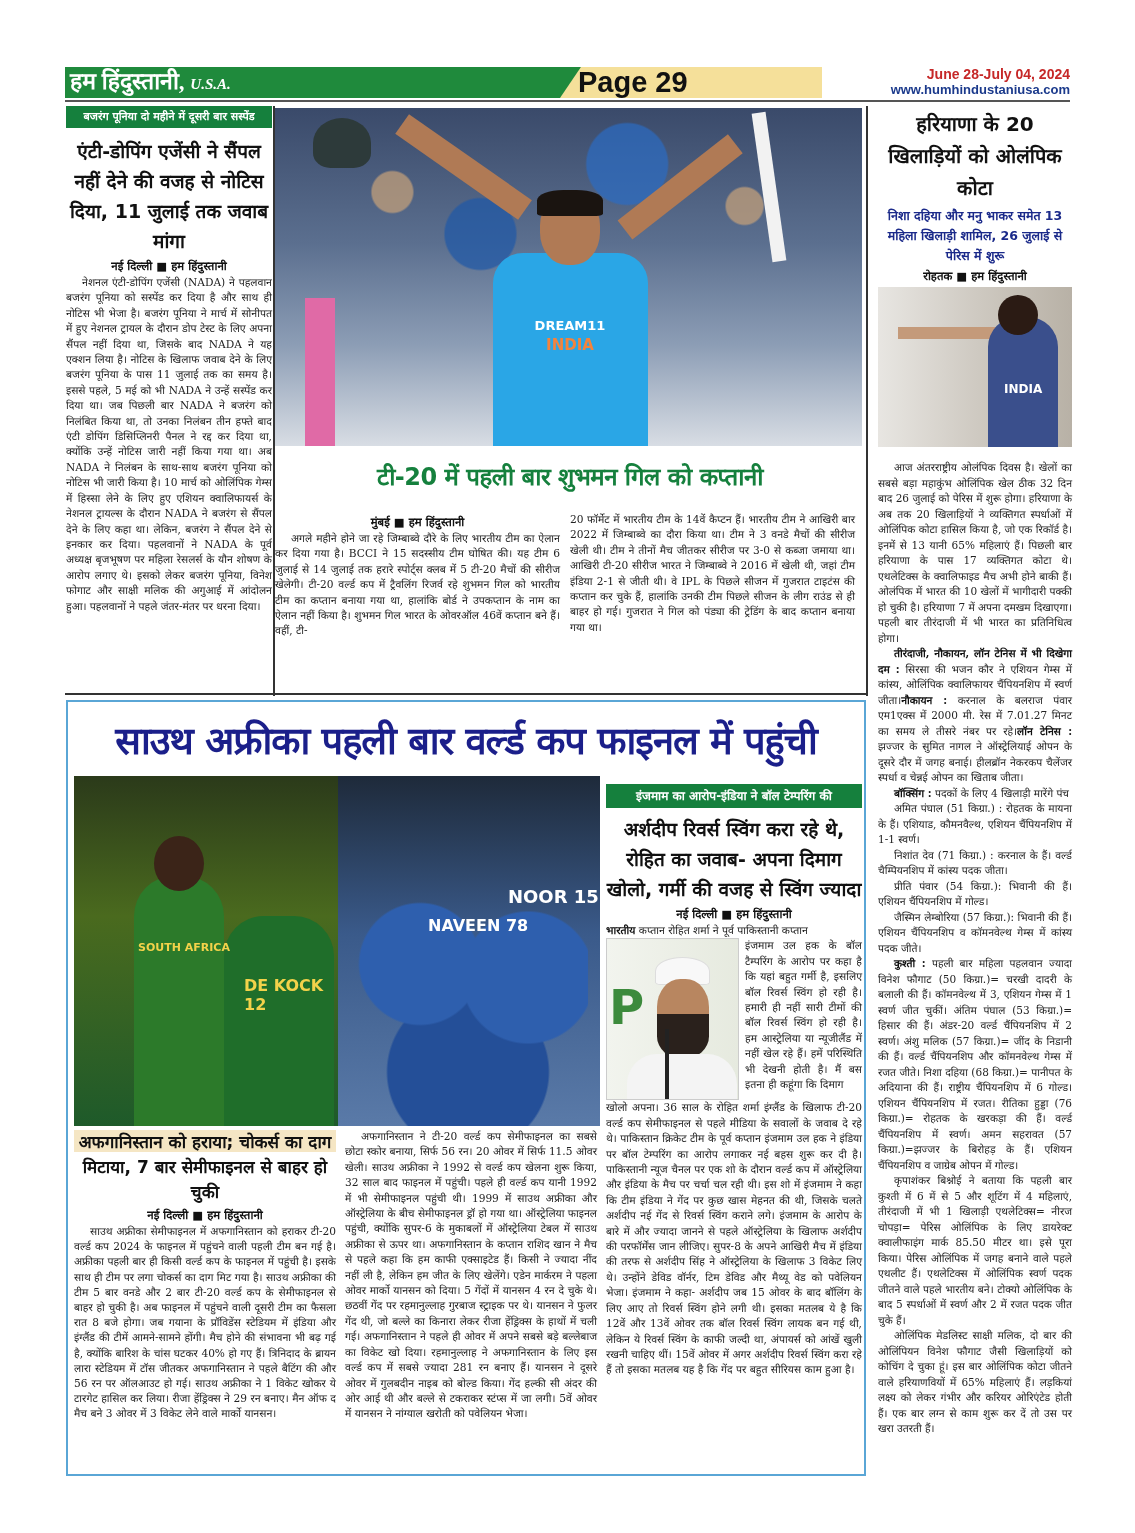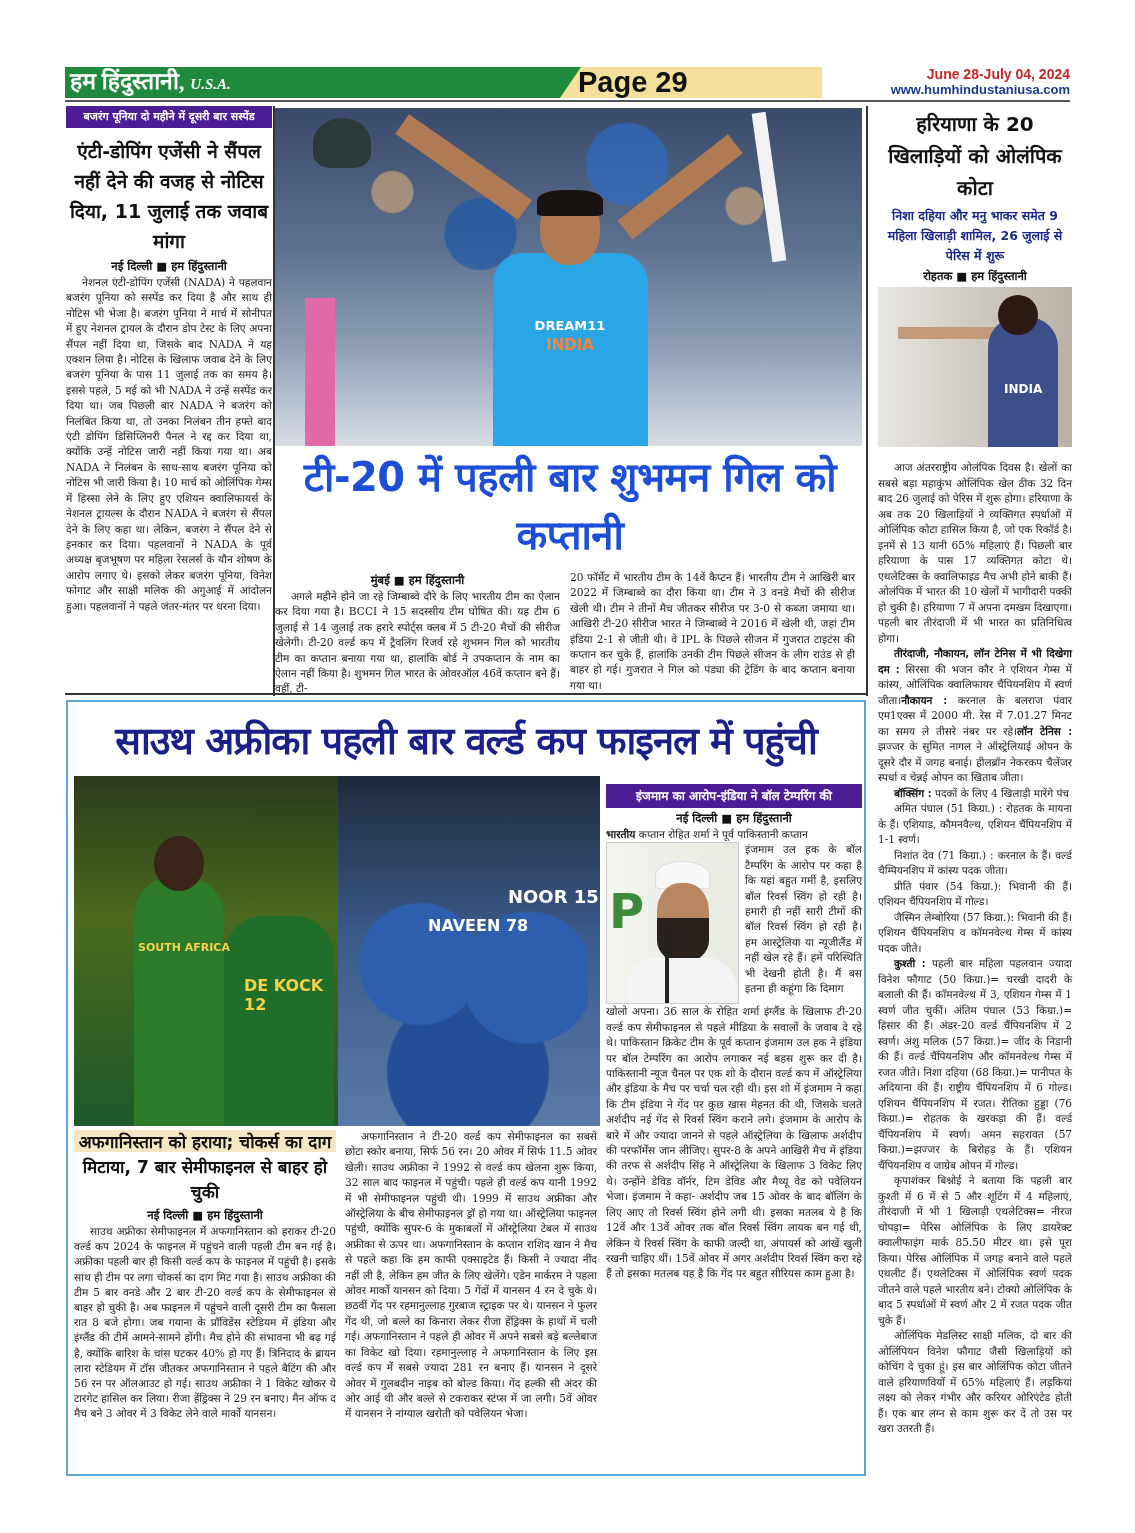--- a/index.html
+++ b/index.html
@@ -6,21 +6,21 @@
 body{width:1135px;height:1533px;background:#fff;font-family:"DejaVu Serif",serif;color:#111;position:relative;overflow:hidden}
 .abs{position:absolute}
 .masthead{left:65px;top:67px;width:757px;height:31px;background:#1f8a3c}
 .mast-title{left:70px;top:66px;color:#fff;font-family:Liberation Serif, serif;font-weight:bold;font-size:23px;line-height:32px;white-space:nowrap}
 .mast-title i{font-size:15px;font-style:italic}
 .page-tab{left:560px;top:67px;width:262px;height:31px;background:#f5e09a;clip-path:polygon(8% 0,100% 0,100% 100%,0 100%)}
 .page-no{left:578px;top:67px;width:120px;font-family:"Liberation Sans",sans-serif;font-weight:bold;font-size:29px;line-height:31px;color:#111}
 .date{right:65px;top:66px;color:#c62828;font-family:"Liberation Sans",sans-serif;font-weight:bold;font-size:14px;text-align:right}
 .site{right:65px;top:82px;color:#1b3a8c;font-family:"Liberation Sans",sans-serif;font-weight:bold;font-size:13px;text-align:right}
 .rule{left:65px;top:100px;width:1005px;height:2px;background:#555}
-.red-kicker{background:#4c1d95;color:#fff;font-family:"DejaVu Sans",sans-serif;font-weight:bold;text-align:center;white-space:nowrap;overflow:hidden}
+.red-kicker{background:#15803d;color:#fff;font-family:"DejaVu Sans",sans-serif;font-weight:bold;text-align:center;white-space:nowrap;overflow:hidden}
 .body-text{font-size:10.6px;line-height:15.4px;text-align:justify;color:#222}
 .body-text p{text-indent:16px}
 .byline{font-family:"DejaVu Sans",sans-serif;font-weight:bold;font-size:11.5px;text-align:center;color:#111;margin:2px 0}
 .hl{font-family:"DejaVu Sans",sans-serif;font-weight:bold;color:#111;text-align:center;line-height:1.25}
 .photo{overflow:hidden}
 .vrule{background:#333}
 .box{border:2px solid #5aa6d6}
 b.lead{font-weight:bold;color:#111}
 </style>
 </head>
@@ -52,41 +52,41 @@
   <div class="abs" style="left:262px;top:82px;width:66px;height:26px;background:#1a1410;border-radius:40% 40% 10% 10%"></div>
   <div class="abs" style="left:100px;top:90px;width:150px;height:24px;background:#b07a55;transform:rotate(35deg);transform-origin:right center"></div>
   <div class="abs" style="left:350px;top:110px;width:140px;height:24px;background:#b07a55;transform:rotate(-38deg);transform-origin:left center"></div>
   <div class="abs" style="left:38px;top:10px;width:58px;height:50px;background:#2d3a3a;border-radius:50% 50% 30% 30%"></div>
   <div class="abs" style="left:487px;top:4px;width:14px;height:150px;background:#f2f2f2;transform:rotate(-8deg)"></div>
   <div class="abs" style="left:250px;top:210px;width:90px;text-align:center;color:#fff;font-family:'DejaVu Sans',sans-serif;font-weight:bold;font-size:13px">DREAM11</div>
   <div class="abs" style="left:250px;top:228px;width:90px;text-align:center;color:#f4833c;font-family:'DejaVu Sans',sans-serif;font-weight:bold;font-size:15px">INDIA</div>
 </div>
 
 <div class="abs" style="left:275px;top:448px;width:590px">
-  <div class="hl" style="color:#1d4ed8;font-size:40px;line-height:58px;letter-spacing:-.5px">टी-20 में पहली बार शुभमन गिल को कप्तानी</div>
+  <div class="hl" style="color:#15803d;font-size:24px;line-height:58px;letter-spacing:-.5px">टी-20 में पहली बार शुभमन गिल को कप्तानी</div>
   <div style="display:flex;gap:10px;margin-top:6px">
     <div style="width:285px">
       <div class="byline">मुंबई ■ हम हिंदुस्तानी</div>
       <div class="body-text">
           <p>अगले महीने होने जा रहे जिम्बाब्वे दौरे के लिए भारतीय टीम का ऐलान कर दिया गया है। BCCI ने 15 सदस्सीय टीम घोषित की। यह टीम 6 जुलाई से 14 जुलाई तक हरारे स्पोर्ट्स क्लब में 5 टी-20 मैचों की सीरीज खेलेगी। टी-20 वर्ल्ड कप में ट्रैवलिंग रिजर्व रहे शुभमन गिल को भारतीय टीम का कप्तान बनाया गया था, हालांकि बोर्ड ने उपकप्तान के नाम का ऐलान नहीं किया है। शुभमन गिल भारत के ओवरऑल 46वें कप्तान बने हैं। वहीं, टी-</p>
         </div>
     </div>
     <div style="width:285px">
       <div class="body-text">
           <p style="text-indent:0">20 फॉर्मेट में भारतीय टीम के 14वें कैप्टन हैं। भारतीय टीम ने आखिरी बार 2022 में जिम्बाब्वे का दौरा किया था। टीम ने 3 वनडे मैचों की सीरीज खेली थी। टीम ने तीनों मैच जीतकर सीरीज पर 3-0 से कब्जा जमाया था। आखिरी टी-20 सीरीज भारत ने जिम्बाब्वे ने 2016 में खेली थी, जहां टीम इंडिया 2-1 से जीती थी। वे IPL के पिछले सीजन में गुजरात टाइटंस की कप्तान कर चुके हैं, हालांकि उनकी टीम पिछले सीजन के लीग राउंड से ही बाहर हो गई। गुजरात ने गिल को पंड्या की ट्रेडिंग के बाद कप्तान बनाया गया था।</p>
         </div>
     </div>
   </div>
 </div>
 <div class="abs vrule" style="left:866px;top:106px;width:2px;height:590px"></div>
 <div class="abs" style="left:65px;top:693px;width:803px;height:2px;background:#333"></div>
 
 <div class="abs" style="left:878px;top:108px;width:194px">
   <div class="hl" style="font-size:20px;line-height:32px">हरियाणा के 20 खिलाड़ियों को ओलंपिक कोटा</div>
-  <div class="hl" style="color:#1b2a8a;font-size:12.5px;line-height:20px;margin-top:2px">निशा दहिया और मनु भाकर समेत 9 महिला खिलाड़ी शामिल, 26 जुलाई से पेरिस में शुरू</div>
+  <div class="hl" style="color:#1b2a8a;font-size:12.5px;line-height:20px;margin-top:2px">निशा दहिया और मनु भाकर समेत 13 महिला खिलाड़ी शामिल, 26 जुलाई से पेरिस में शुरू</div>
   <div class="byline">रोहतक ■ हम हिंदुस्तानी</div>
   <div class="photo" style="position:relative;width:194px;height:160px;margin-top:4px;background:linear-gradient(90deg,#e8e6e2 0%,#cfcac2 50%,#b8b1a6 100%)">
     <div class="abs" style="left:20px;top:40px;width:100px;height:12px;background:#c49a7a"></div>
     <div class="abs" style="left:110px;top:30px;width:70px;height:130px;background:#3a4f8c;border-radius:30px 30px 0 0"></div>
     <div class="abs" style="left:120px;top:8px;width:40px;height:40px;background:#2b1b14;border-radius:50%"></div>
     <div class="abs" style="left:126px;top:95px;color:#fff;font-weight:bold;font-size:12px;font-family:'DejaVu Sans',sans-serif">INDIA</div>
   </div>
   <div class="body-text" style="margin-top:13px;font-size:10.5px;line-height:15.5px">
     <p>आज अंतरराष्ट्रीय ओलंपिक दिवस है। खेलों का सबसे बड़ा महाकुंभ ओलिंपिक खेल ठीक 32 दिन बाद 26 जुलाई को पेरिस में शुरू होगा। हरियाणा के अब तक 20 खिलाड़ियों ने व्यक्तिगत स्पर्धाओं में ओलिंपिक कोटा हासिल किया है, जो एक रिकॉर्ड है। इनमें से 13 यानी 65% महिलाएं हैं। पिछली बार हरियाणा के पास 17 व्यक्तिगत कोटा थे। एथलेटिक्स के क्वालिफाइड मैच अभी होने बाकी हैं। ओलंपिक में भारत की 10 खेलों में भागीदारी पक्की हो चुकी है। हरियाणा 7 में अपना दमखम दिखाएगा। पहली बार तीरंदाजी में भी भारत का प्रतिनिधित्व होगा।</p>
     <p><b class="lead">तीरंदाजी, नौकायन, लॉन टेनिस में भी दिखेगा दम :</b><span> सिरसा की भजन कौर ने एशियन गेम्स में कांस्य, ओलिंपिक क्वालिफायर चैंपियनशिप में स्वर्ण जीता।</span><b class="lead">नौकायन :</b><span> करनाल के बलराज पंवार एम1एक्स में 2000 मी. रेस में 7.01.27 मिनट का समय ले तीसरे नंबर पर रहे।</span><b class="lead">लॉन टेनिस :</b><span> झज्जर के सुमित नागल ने ऑस्ट्रेलियाई ओपन के दूसरे दौर में जगह बनाई। हीलब्रॉन नेकरकप चैलेंजर स्पर्धा व चेन्नई ओपन का खिताब जीता।</span></p>
@@ -125,20 +125,21 @@
     </div>
 </div>
 <div class="abs" style="left:345px;top:1129px;width:252px">
   <div class="body-text" style="line-height:15.4px">
       <p>अफगानिस्तान ने टी-20 वर्ल्ड कप सेमीफाइनल का सबसे छोटा स्कोर बनाया, सिर्फ 56 रन। 20 ओवर में सिर्फ 11.5 ओवर खेली। साउथ अफ्रीका ने 1992 से वर्ल्ड कप खेलना शुरू किया, 32 साल बाद फाइनल में पहुंची। पहले ही वर्ल्ड कप यानी 1992 में भी सेमीफाइनल पहुंची थी। 1999 में साउथ अफ्रीका और ऑस्ट्रेलिया के बीच सेमीफाइनल ड्रॉ हो गया था। ऑस्ट्रेलिया फाइनल पहुंची, क्योंकि सुपर-6 के मुकाबलों में ऑस्ट्रेलिया टेबल में साउथ अफ्रीका से ऊपर था। अफगानिस्तान के कप्तान राशिद खान ने मैच से पहले कहा कि हम काफी एक्साइटेड हैं। किसी ने ज्यादा नींद नहीं ली है, लेकिन हम जीत के लिए खेलेंगे। एडेन मार्करम ने पहला ओवर मार्को यानसन को दिया। 5 गेंदों में यानसन 4 रन दे चुके थे। छठवीं गेंद पर रहमानुल्लाह गुरबाज स्ट्राइक पर थे। यानसन ने फुलर गेंद थी, जो बल्ले का किनारा लेकर रीजा हेंड्रिक्स के हाथों में चली गई। अफगानिस्तान ने पहले ही ओवर में अपने सबसे बड़े बल्लेबाज का विकेट खो दिया। रहमानुल्लाह ने अफगानिस्तान के लिए इस वर्ल्ड कप में सबसे ज्यादा 281 रन बनाए हैं। यानसन ने दूसरे ओवर में गुलबदीन नाइब को बोल्ड किया। गेंद हल्की सी अंदर की ओर आई थी और बल्ले से टकराकर स्टंप्स में जा लगी। 5वें ओवर में यानसन ने नांग्याल खरोती को पवेलियन भेजा।</p>
     </div>
 </div>
 
 <div class="abs" style="left:606px;top:784px;width:256px">
   <div class="red-kicker" style="font-size:12px;line-height:24px;height:24px">इंजमाम का आरोप-इंडिया ने बॉल टेम्परिंग की</div>
+  <div class="hl" style="font-size:19px;line-height:30px;margin-top:6px">अर्शदीप रिवर्स स्विंग करा रहे थे, रोहित का जवाब- अपना दिमाग खोलो, गर्मी की वजह से स्विंग ज्यादा</div>
   <div class="byline">नई दिल्ली ■ हम हिंदुस्तानी</div>
   <div class="body-text"><b class="lead">भारतीय</b><span> कप्तान रोहित शर्मा ने पूर्व पाकिस्तानी कप्तान</span></div>
   <div style="display:flex;gap:6px">
     <div class="photo" style="position:relative;width:133px;height:162px;flex:none;background:linear-gradient(90deg,#f2f4ee,#e6eadf);border:1px solid #ccc">
       <div class="abs" style="left:2px;top:40px;color:#3c8a3c;font-size:48px;font-weight:bold;font-family:'DejaVu Sans',sans-serif">P</div>
       <div class="abs" style="left:48px;top:18px;width:55px;height:28px;background:#f8f8f8;border-radius:50% 50% 10% 10%;border:1px solid #ddd"></div>
       <div class="abs" style="left:50px;top:40px;width:52px;height:62px;background:#b88660;border-radius:45%"></div>
       <div class="abs" style="left:50px;top:75px;width:52px;height:45px;background:#2a211c;border-radius:0 0 50% 50%"></div>
       <div class="abs" style="left:20px;top:115px;width:110px;height:50px;background:#f4f4f4;border-radius:30px 30px 0 0"></div>
       <div class="abs" style="left:58px;top:90px;width:4px;height:70px;background:#222"></div>

